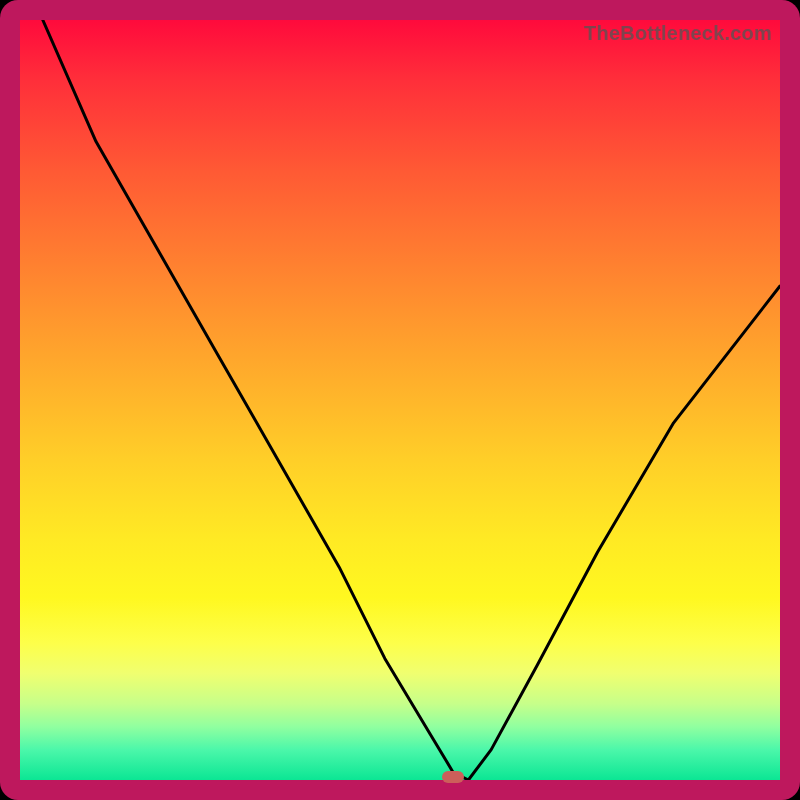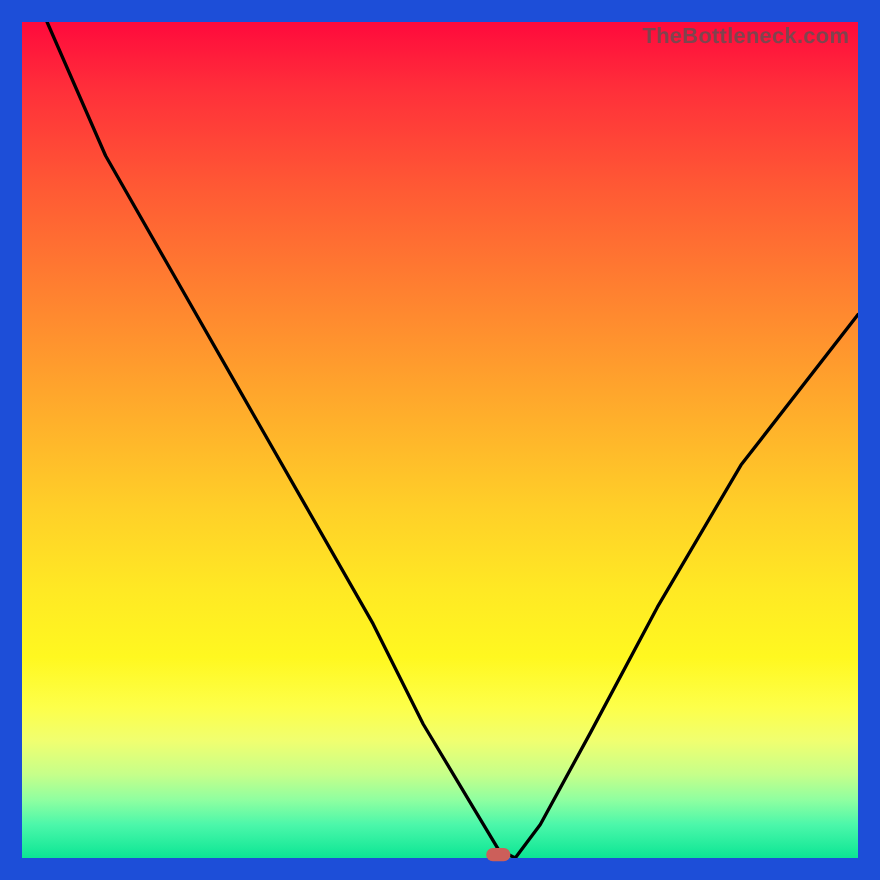--- a/index.html
+++ b/index.html
@@ -7,22 +7,23 @@
     padding: 0;
     width: 800px;
     height: 800px;
     overflow: hidden;
     background: #000;
     font-family: Arial, Helvetica, sans-serif;
   }
   .frame {
     width: 800px;
     height: 800px;
-    background: #1d4ed8;
+    background: #be185d;
     position: relative;
+    border-radius: 18px;
   }
   .plot {
     position: absolute;
     left: 20px;
     top: 20px;
     width: 760px;
     height: 760px;
     background: linear-gradient(to bottom,
       #ff0a3c 0%,
       #ff2f3a 8%,

